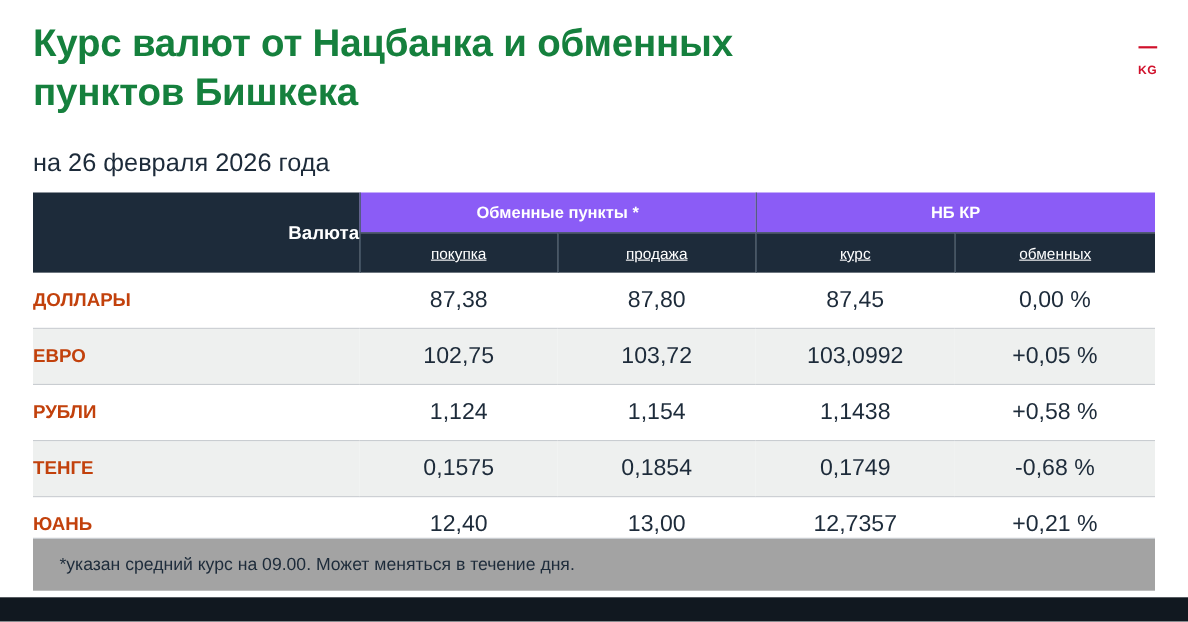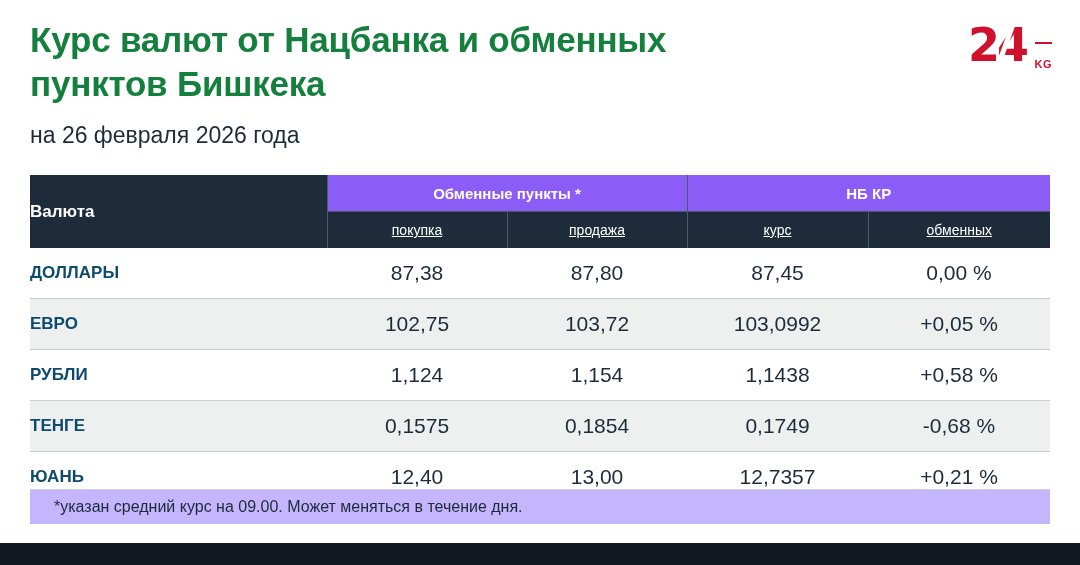--- a/index.html
+++ b/index.html
@@ -28,21 +28,21 @@
   }
   .title {
     margin: 0;
     font-size: 35px;
     line-height: 1.26;
     font-weight: bold;
     color: #15803d;
     letter-spacing: -0.2px;
   }
   .subtitle {
-    margin: 16px 0 0 0;
+    margin: 28px 0 0 0;
     font-size: 23px;
     font-weight: normal;
     color: #1d2b3a;
   }
   .logo {
     position: absolute;
     right: 28px;
     top: 22px;
     width: 84px;
     height: 54px;
@@ -85,21 +85,21 @@
   }
   table.rates th, table.rates td {
     padding: 0;
     margin: 0;
   }
   .th-currency {
     background: #1d2b3a;
     color: #ffffff;
     font-size: 17px;
     font-weight: bold;
-    text-align: left;
+    text-align: right;
     padding-left: 16px;
     height: 72px;
     vertical-align: middle;
   }
   .th-group {
     background: #8b5cf6;
     color: #ffffff;
     font-size: 15px;
     font-weight: bold;
     text-align: center;
@@ -117,44 +117,44 @@
     height: 36px;
     vertical-align: middle;
     border-left: 1px solid #4a5a6a;
     text-decoration: underline;
   }
   tbody tr.row-odd td { background: #ffffff; }
   tbody tr.row-even td { background: #eef0ef; }
   td.cur-name {
     font-size: 17px;
     font-weight: bold;
-    color: #0c4a6e;
+    color: #c2410c;
     text-align: left;
     padding-left: 16px;
     height: 50px;
     vertical-align: middle;
     border-bottom: 1px solid #c9cdd1;
   }
   td.val {
     font-size: 21px;
     color: #1d2b3a;
     text-align: center;
     height: 50px;
     vertical-align: middle;
     border-bottom: 1px solid #c9cdd1;
   }
   tbody tr:last-child td { border-bottom: none; }
   .note {
     position: absolute;
     left: 30px;
     top: 489px;
     width: 1020px;
-    height: 35px;
+    height: 48px;
     box-sizing: border-box;
-    background: #c4b5fd;
+    background: #a3a3a3;
     border-top: 1px solid #c9cdd1;
     display: flex;
     align-items: center;
     padding-left: 24px;
     font-size: 16px;
     color: #1d2b3a;
   }
   .footer-bar {
     position: absolute;
     left: 0;
@@ -168,21 +168,20 @@
 <body>
 
 <div class="page">
 
   <div class="header">
     <h1 class="title">Курс валют от Нацбанка и обменных пунктов Бишкека</h1>
     <p class="subtitle">на 26 февраля 2026 года</p>
   </div>
 
   <div class="logo">
-    <span class="logo-num">24</span>
     <span class="logo-slash"></span>
     <span class="logo-kg">KG</span>
   </div>
 
   <table class="rates">
     <colgroup>
       <col style="width:297px">
       <col style="width:180px">
       <col style="width:180px">
       <col style="width:181px">

